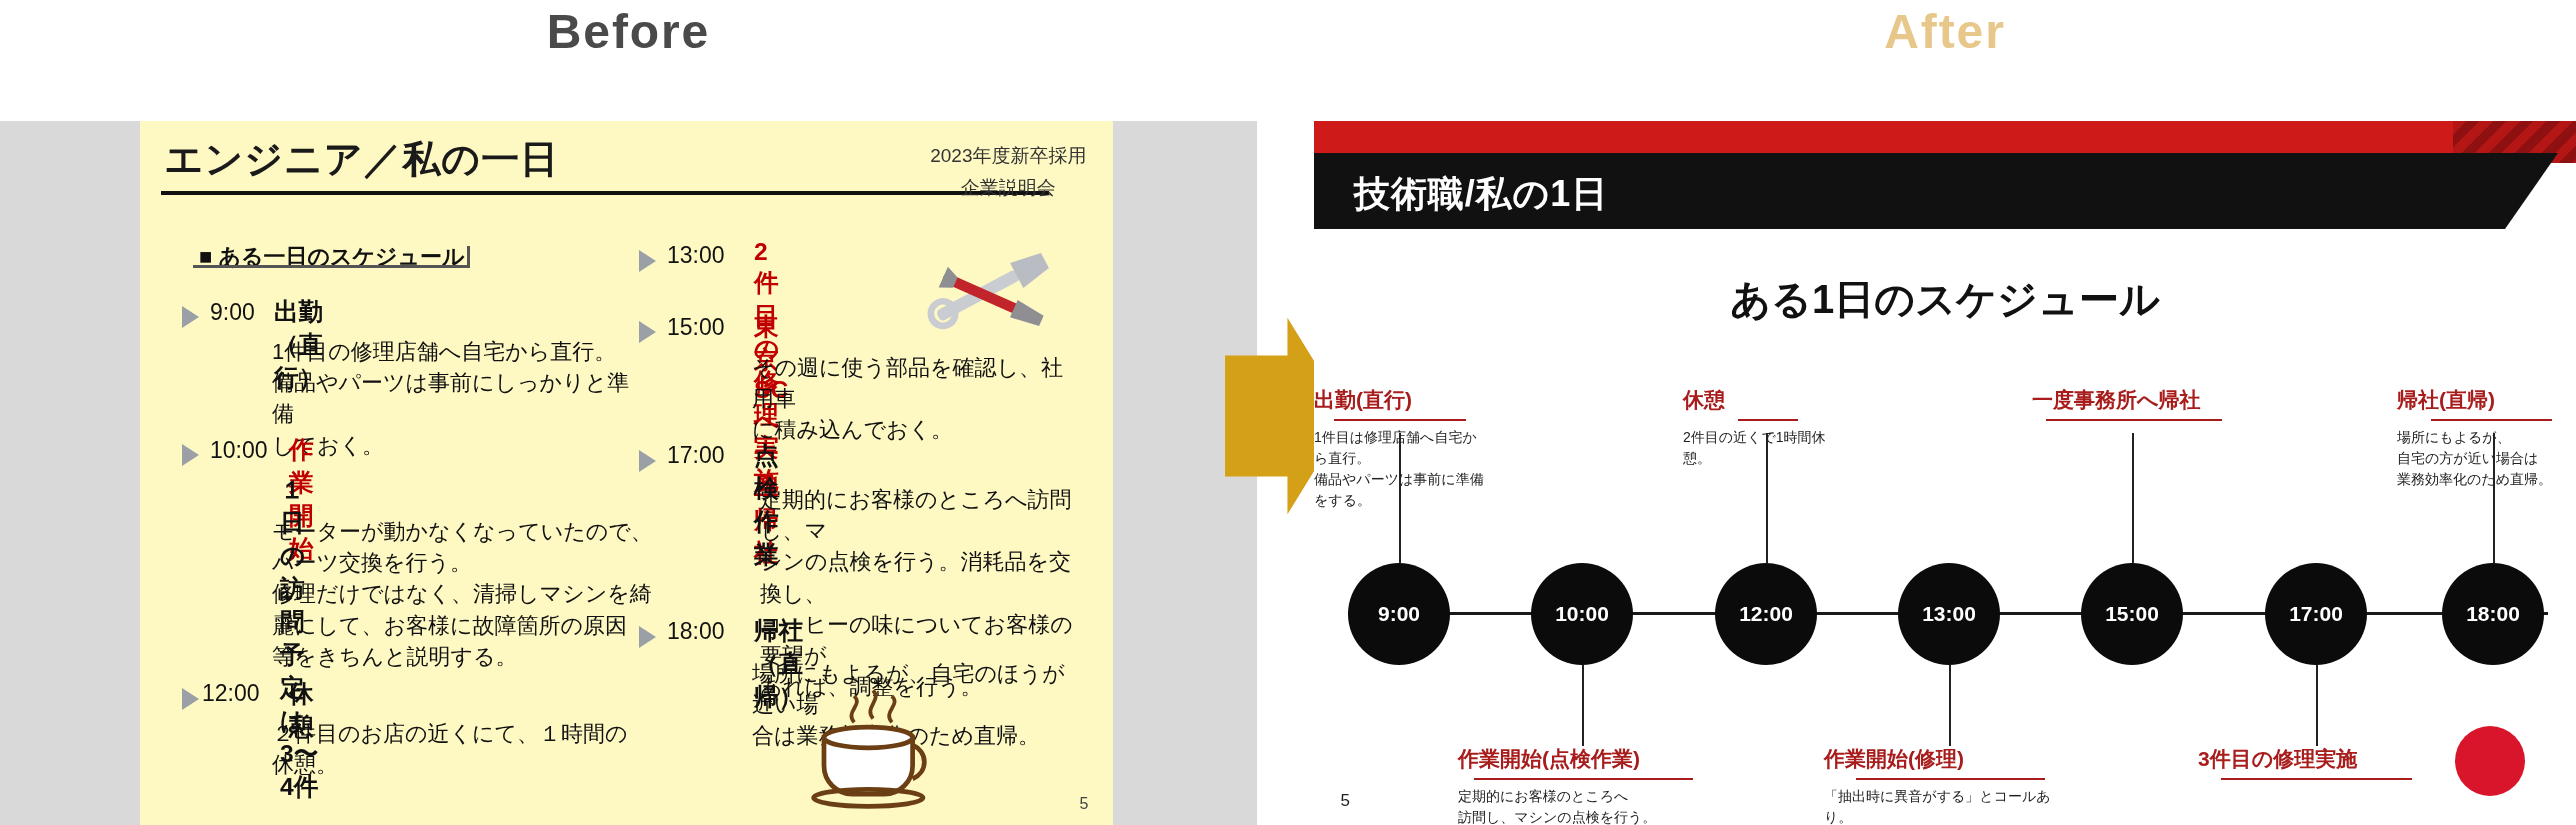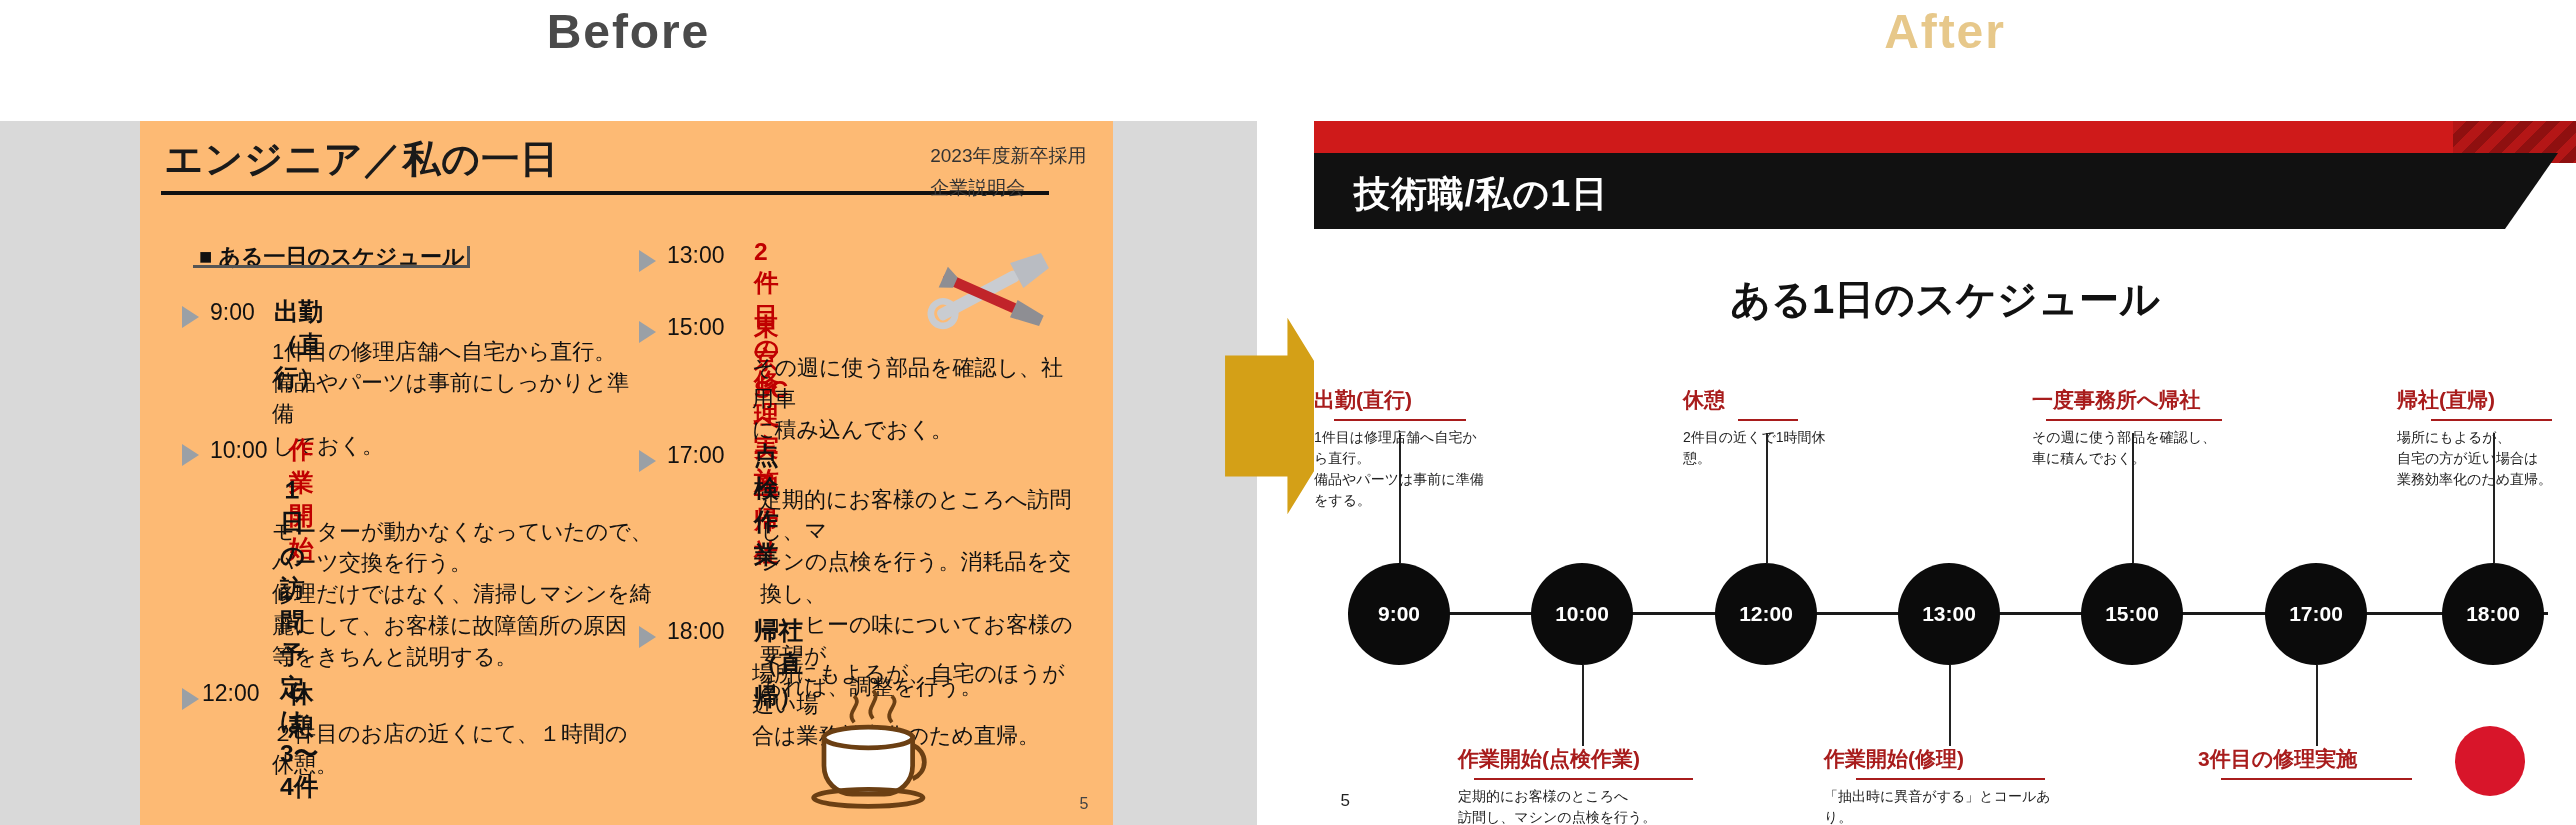--- a/index.html
+++ b/index.html
@@ -15,31 +15,31 @@
   #before-title{left:0;width:1257px;text-align:center;color:#4a4a4a;top:7.6px;}
   #after-title{left:1314px;width:1262px;text-align:center;color:#e7c88a;top:7.6px;}
 
   
   #before-slide{
     position:absolute;left:0;top:121px;width:1257px;height:705px;
     background:#d9d9d9;box-sizing:border-box;
   }
   #before-inner{
     position:absolute;left:140px;top:0;width:973px;height:705px;
-    background:#fdba74;
+    background:#fef9c3;
   }
   #bf-title{
     position:absolute;left:24.6px;top:13.2px;font-size:38px;font-weight:bold;color:#1a1a1a;
     letter-spacing:0.9px;
   }
   #bf-rule{
     position:absolute;left:21px;top:70px;width:888px;height:3.8px;background:#111;
   }
   #bf-meta{
-    position:absolute;right:26.5px;top:19px;text-align:left;font-size:19px;color:#333;line-height:1.7;
+    position:absolute;right:26.5px;top:19px;text-align:center;font-size:19px;color:#333;line-height:1.7;
   }
 
   #bf-sched-label{
     position:absolute;left:59px;top:112px;font-size:22px;font-weight:bold;color:#111;margin-top:9px;
   }
   #bf-sched-underline{
     position:absolute;left:53px;top:144px;width:274px;height:2.8px;background:#555;
   }
   #bf-sched-tick{
     position:absolute;left:327px;top:125px;width:2.8px;height:22px;background:#555;
@@ -255,22 +255,20 @@
 
   <div class="lbl" style="left:369px;top:265px;width:170px;">
     <div class="t">休憩</div>
     <div class="ul" style="width:60px;"></div>
     <div class="d">2件目の近くで1時間休憩。</div>
   </div>
 
   <div class="lbl" style="left:718px;top:265px;width:204px;">
     <div class="t">一度事務所へ帰社</div>
     <div class="ul" style="width:176px;"></div>
-    <div class="d">その週に使う部品を確認し、
-車に積んでおく。</div>
   </div>
 
   <div class="lbl" style="left:1083px;top:265px;width:189px;">
     <div class="t">帰社(直帰)</div>
     <div class="ul" style="width:121px;"></div>
     <div class="d">場所にもよるが、
 自宅の方が近い場合は
 業務効率化のため直帰。</div>
   </div>
 

